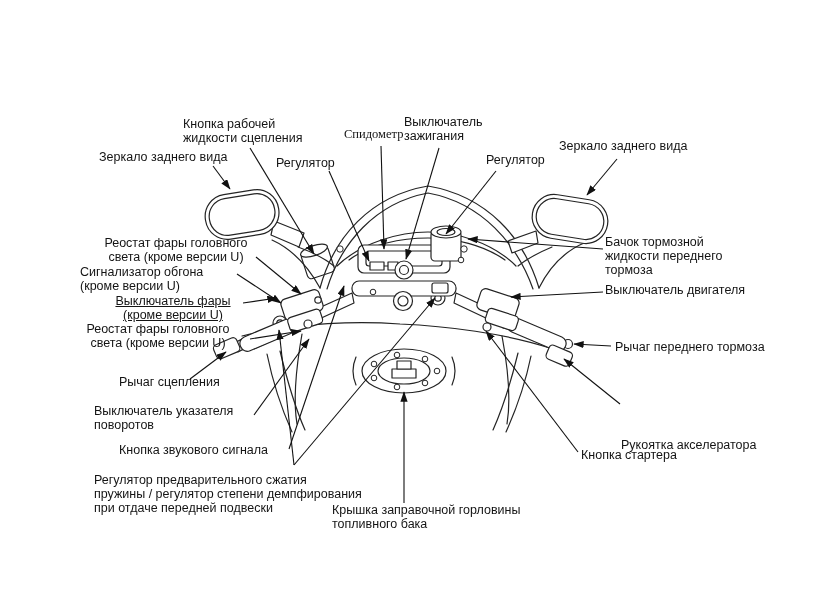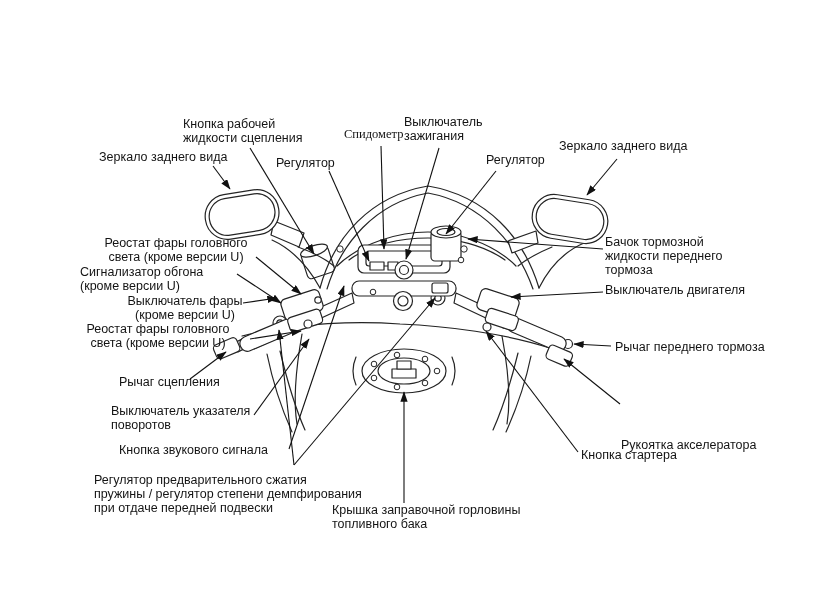--- a/index.html
+++ b/index.html
@@ -185,26 +185,26 @@
   <div class="lbl" style="left:344px;top:127px;font-family:Liberation Serif, serif;">Спидометр</div>
   <div class="lbl" style="left:404px;top:115px;">Выключатель
 зажигания</div>
   <div class="lbl" style="left:486px;top:153px;">Регулятор</div>
   <div class="lbl" style="left:559px;top:139px;">Зеркало заднего вида</div>
 
   <div class="lbl ctr" style="left:88px;top:236px;width:176px;">Реостат фары головного
 света (кроме версии U)</div>
   <div class="lbl" style="left:80px;top:265px;">Сигнализатор обгона
 (кроме версии U)</div>
-  <div class="lbl ctr" style="left:109px;top:294px;width:152px;">Выключатель фары
+  <div class="lbl ctr" style="left:97px;top:294px;width:152px;text-decoration:underline;">Выключатель фары
 (кроме версии U)</div>
   <div class="lbl ctr" style="left:62px;top:322px;width:192px;">Реостат фары головного
 света (кроме версии U)</div>
   <div class="lbl" style="left:119px;top:375px;">Рычаг сцепления</div>
-  <div class="lbl" style="left:94px;top:404px;margin-left:17px;">Выключатель указателя
+  <div class="lbl" style="left:94px;top:404px;">Выключатель указателя
 поворотов</div>
   <div class="lbl" style="left:119px;top:443px;">Кнопка звукового сигнала</div>
   <div class="lbl" style="left:332px;top:503px;">Крышка заправочной горловины
 топливного бака</div>
   <div class="lbl" style="left:94px;top:473px;">Регулятор предварительного сжатия
 пружины / регулятор степени демпфирования
 при отдаче передней подвески</div>
 
   <div class="lbl" style="left:605px;top:235px;">Бачок тормозной
 жидкости переднего

